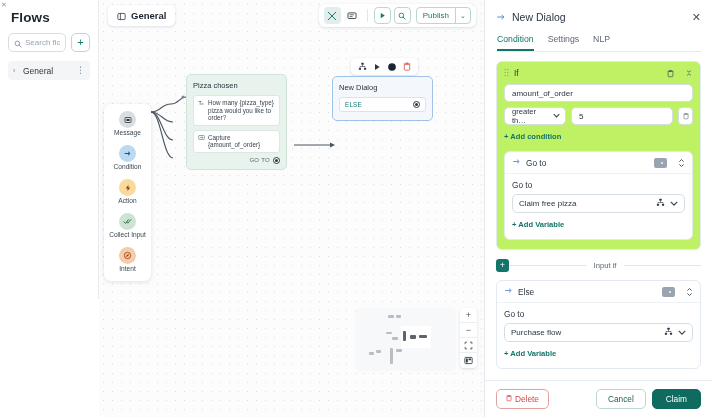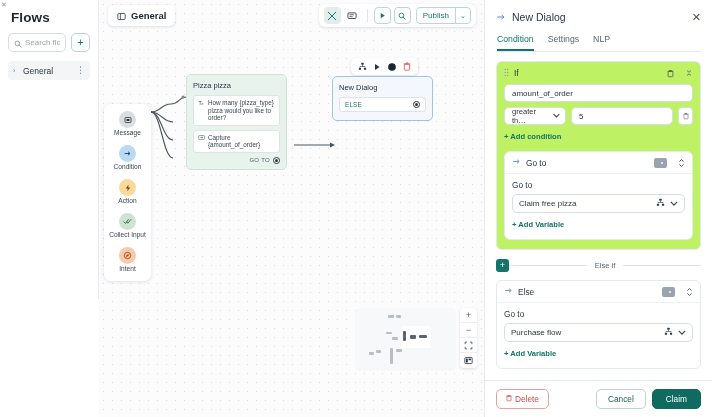--- a/index.html
+++ b/index.html
@@ -366,21 +366,21 @@
           <svg width="9" height="9" viewBox="0 0 16 16">
               <circle cx="8" cy="8" r="5.6" fill="none" stroke="#8a4418" stroke-width="1.5"></circle>
               <path d="M10.5 5.5 L6.5 7.2 L5.2 10.8 L9.4 9.1 Z" fill="#8a4418"></path>
             </svg>
         </div>
         <div class="pal-label">Intent</div>
       </div>
     </div>
 
     <div class="node-pizza">
-      <div class="node-title">Pizza pizza</div>
+      <div class="node-title">Pizza chosen</div>
       <div class="node-row">
         <span class="ico">
           <svg width="7" height="7" viewBox="0 0 16 16">
               <text x="1" y="12" font-size="12" font-family="Liberation Sans" fill="#39434f">T</text>
               <text x="8" y="12" font-size="8" font-family="Liberation Sans" fill="#39434f">e</text>
             </svg>
         </span>
         <span class="txt">How many {pizza_type} pizza would you like to order?</span>
       </div>
       <div class="node-row">
@@ -587,21 +587,21 @@
               </span>
             </div>
             <div class="addlink">+ Add Variable</div>
           </div>
         </div>
       </div>
 
       <div class="elseif-row">
         <div class="plus-sq">+</div>
         <div class="ei-line"></div>
-        <div class="ei-txt">Else if</div>
+        <div class="ei-txt">Input if</div>
         <div class="ei-line"></div>
       </div>
 
       <div class="else-card">
         <div class="gc-head">
           <span class="gc-arrow">
             <svg width="9" height="9" viewBox="0 0 16 16">
                 <line x1="2" y1="8" x2="12" y2="8" stroke="#5b8fd8" stroke-width="1.6"></line>
                 <polyline points="9,4.8 12.8,8 9,11.2" fill="none" stroke="#5b8fd8" stroke-width="1.6"></polyline>
               </svg>

